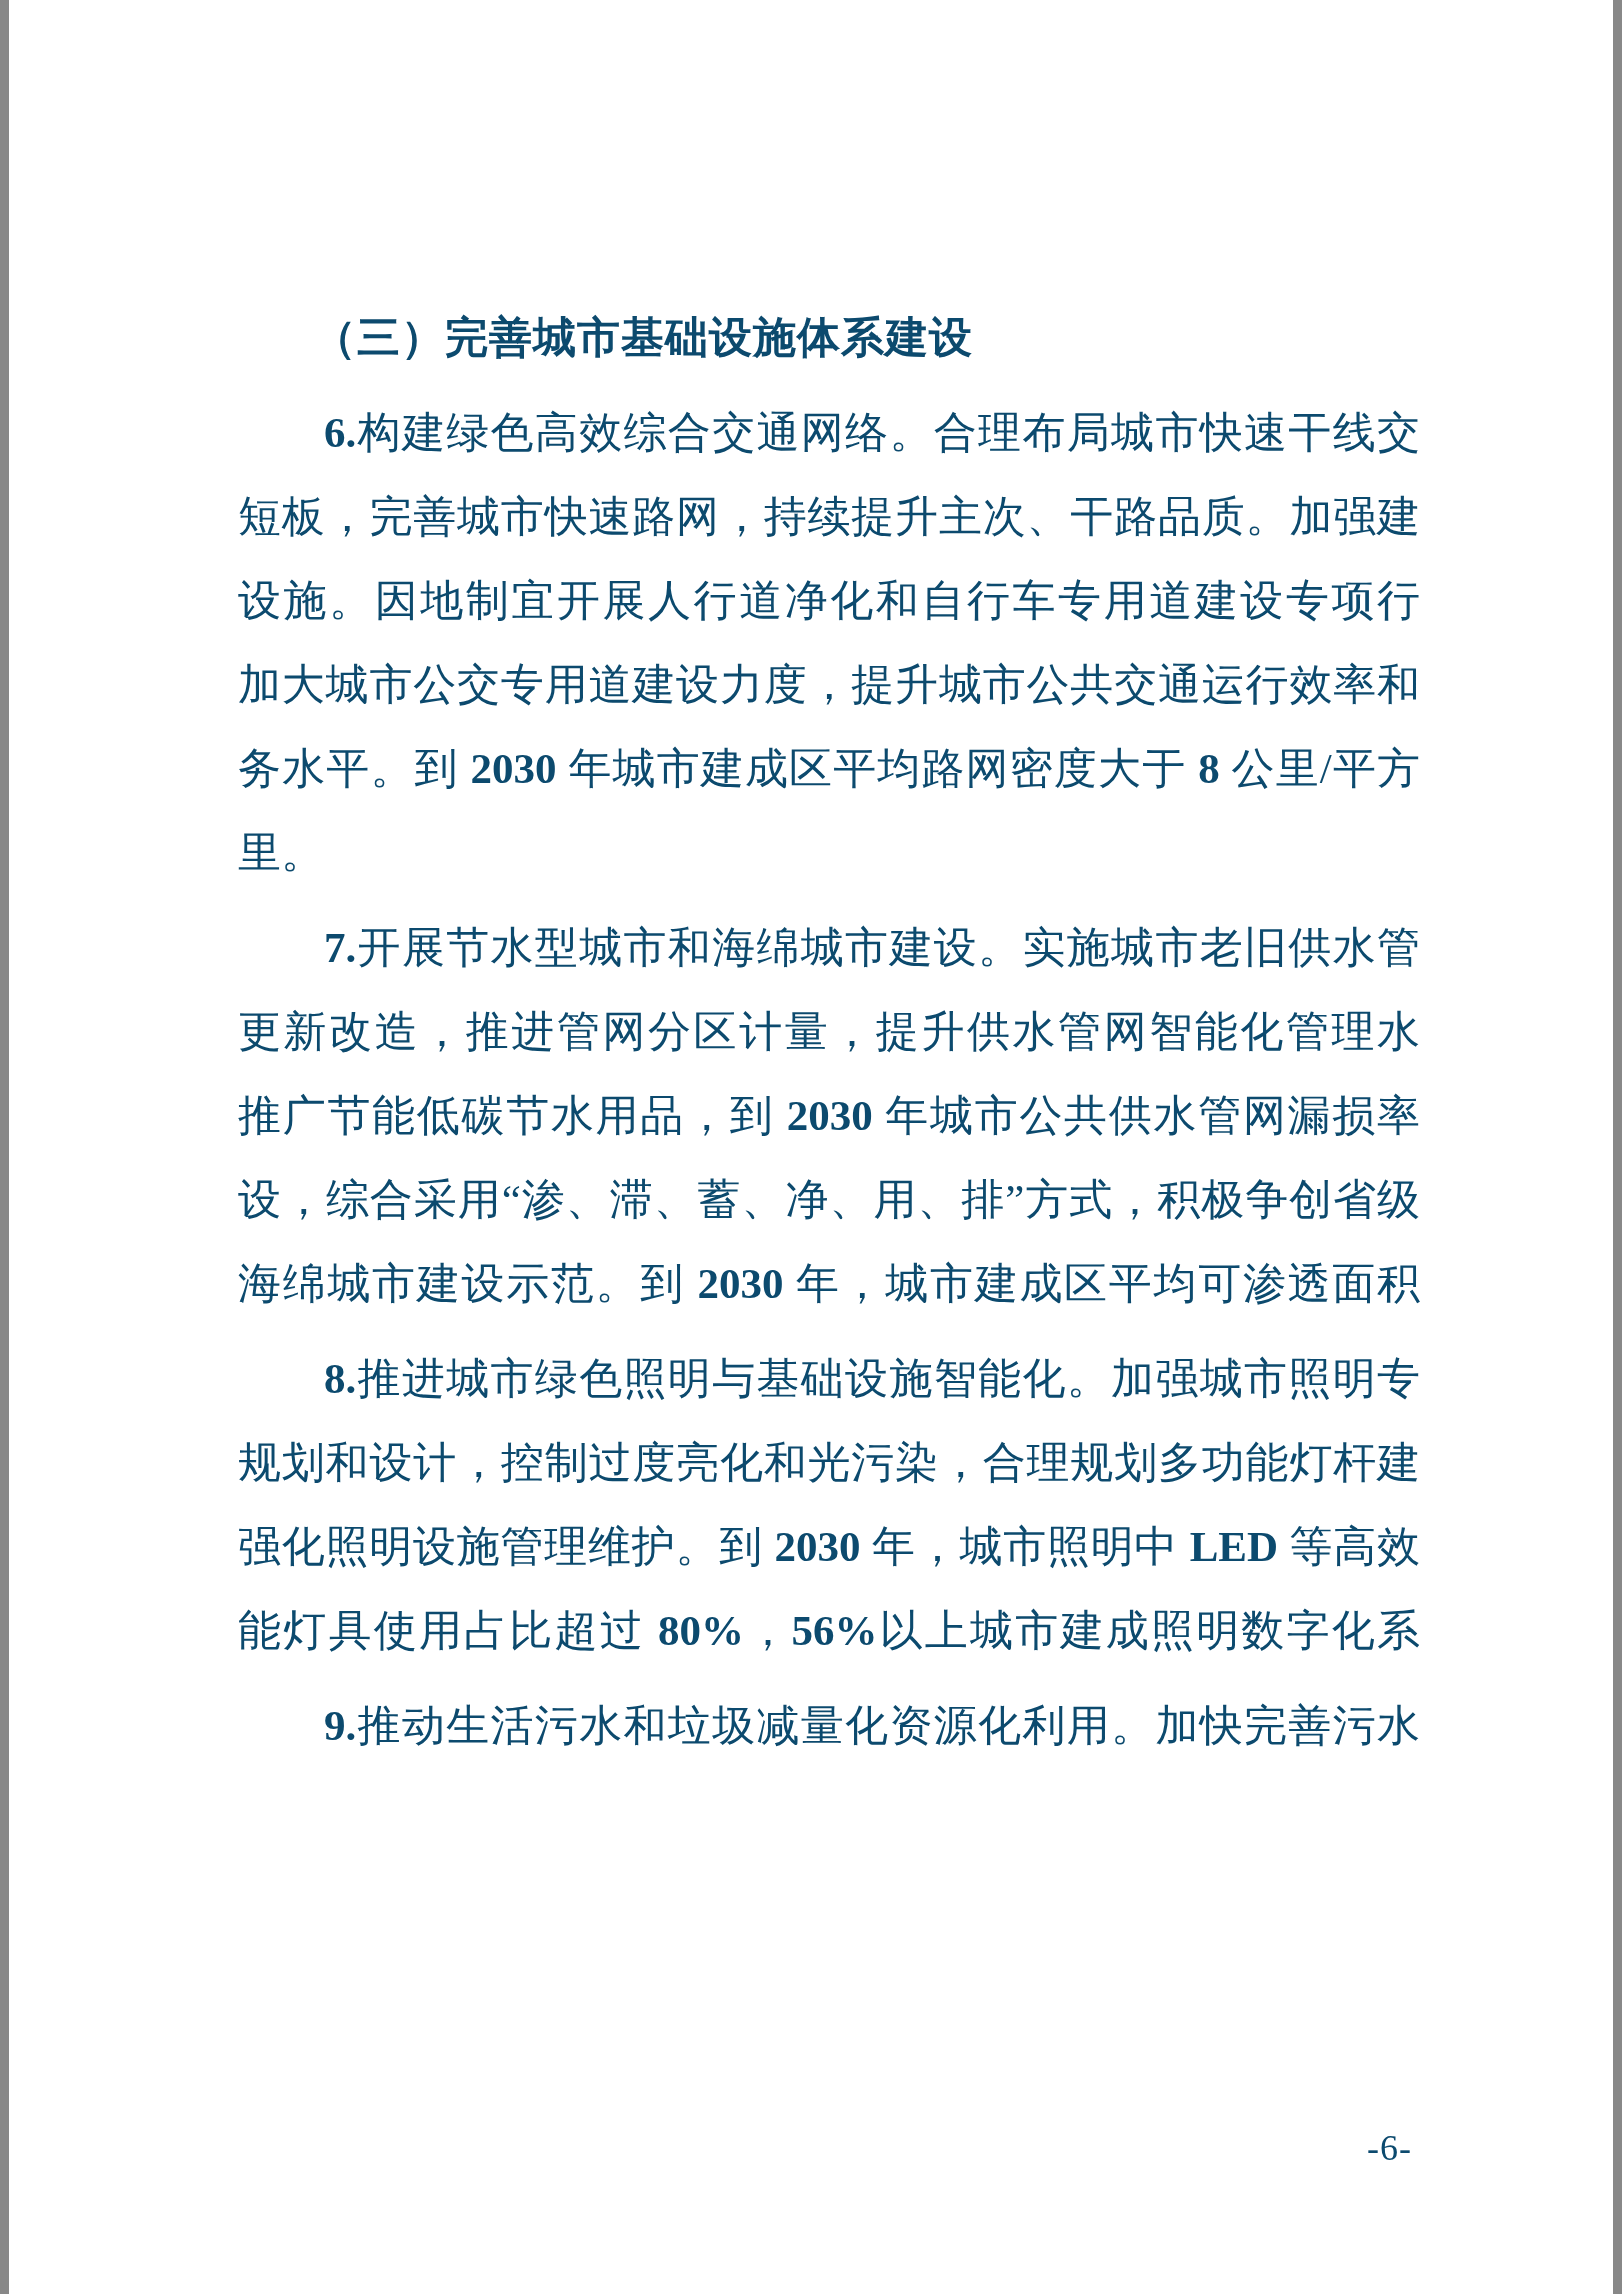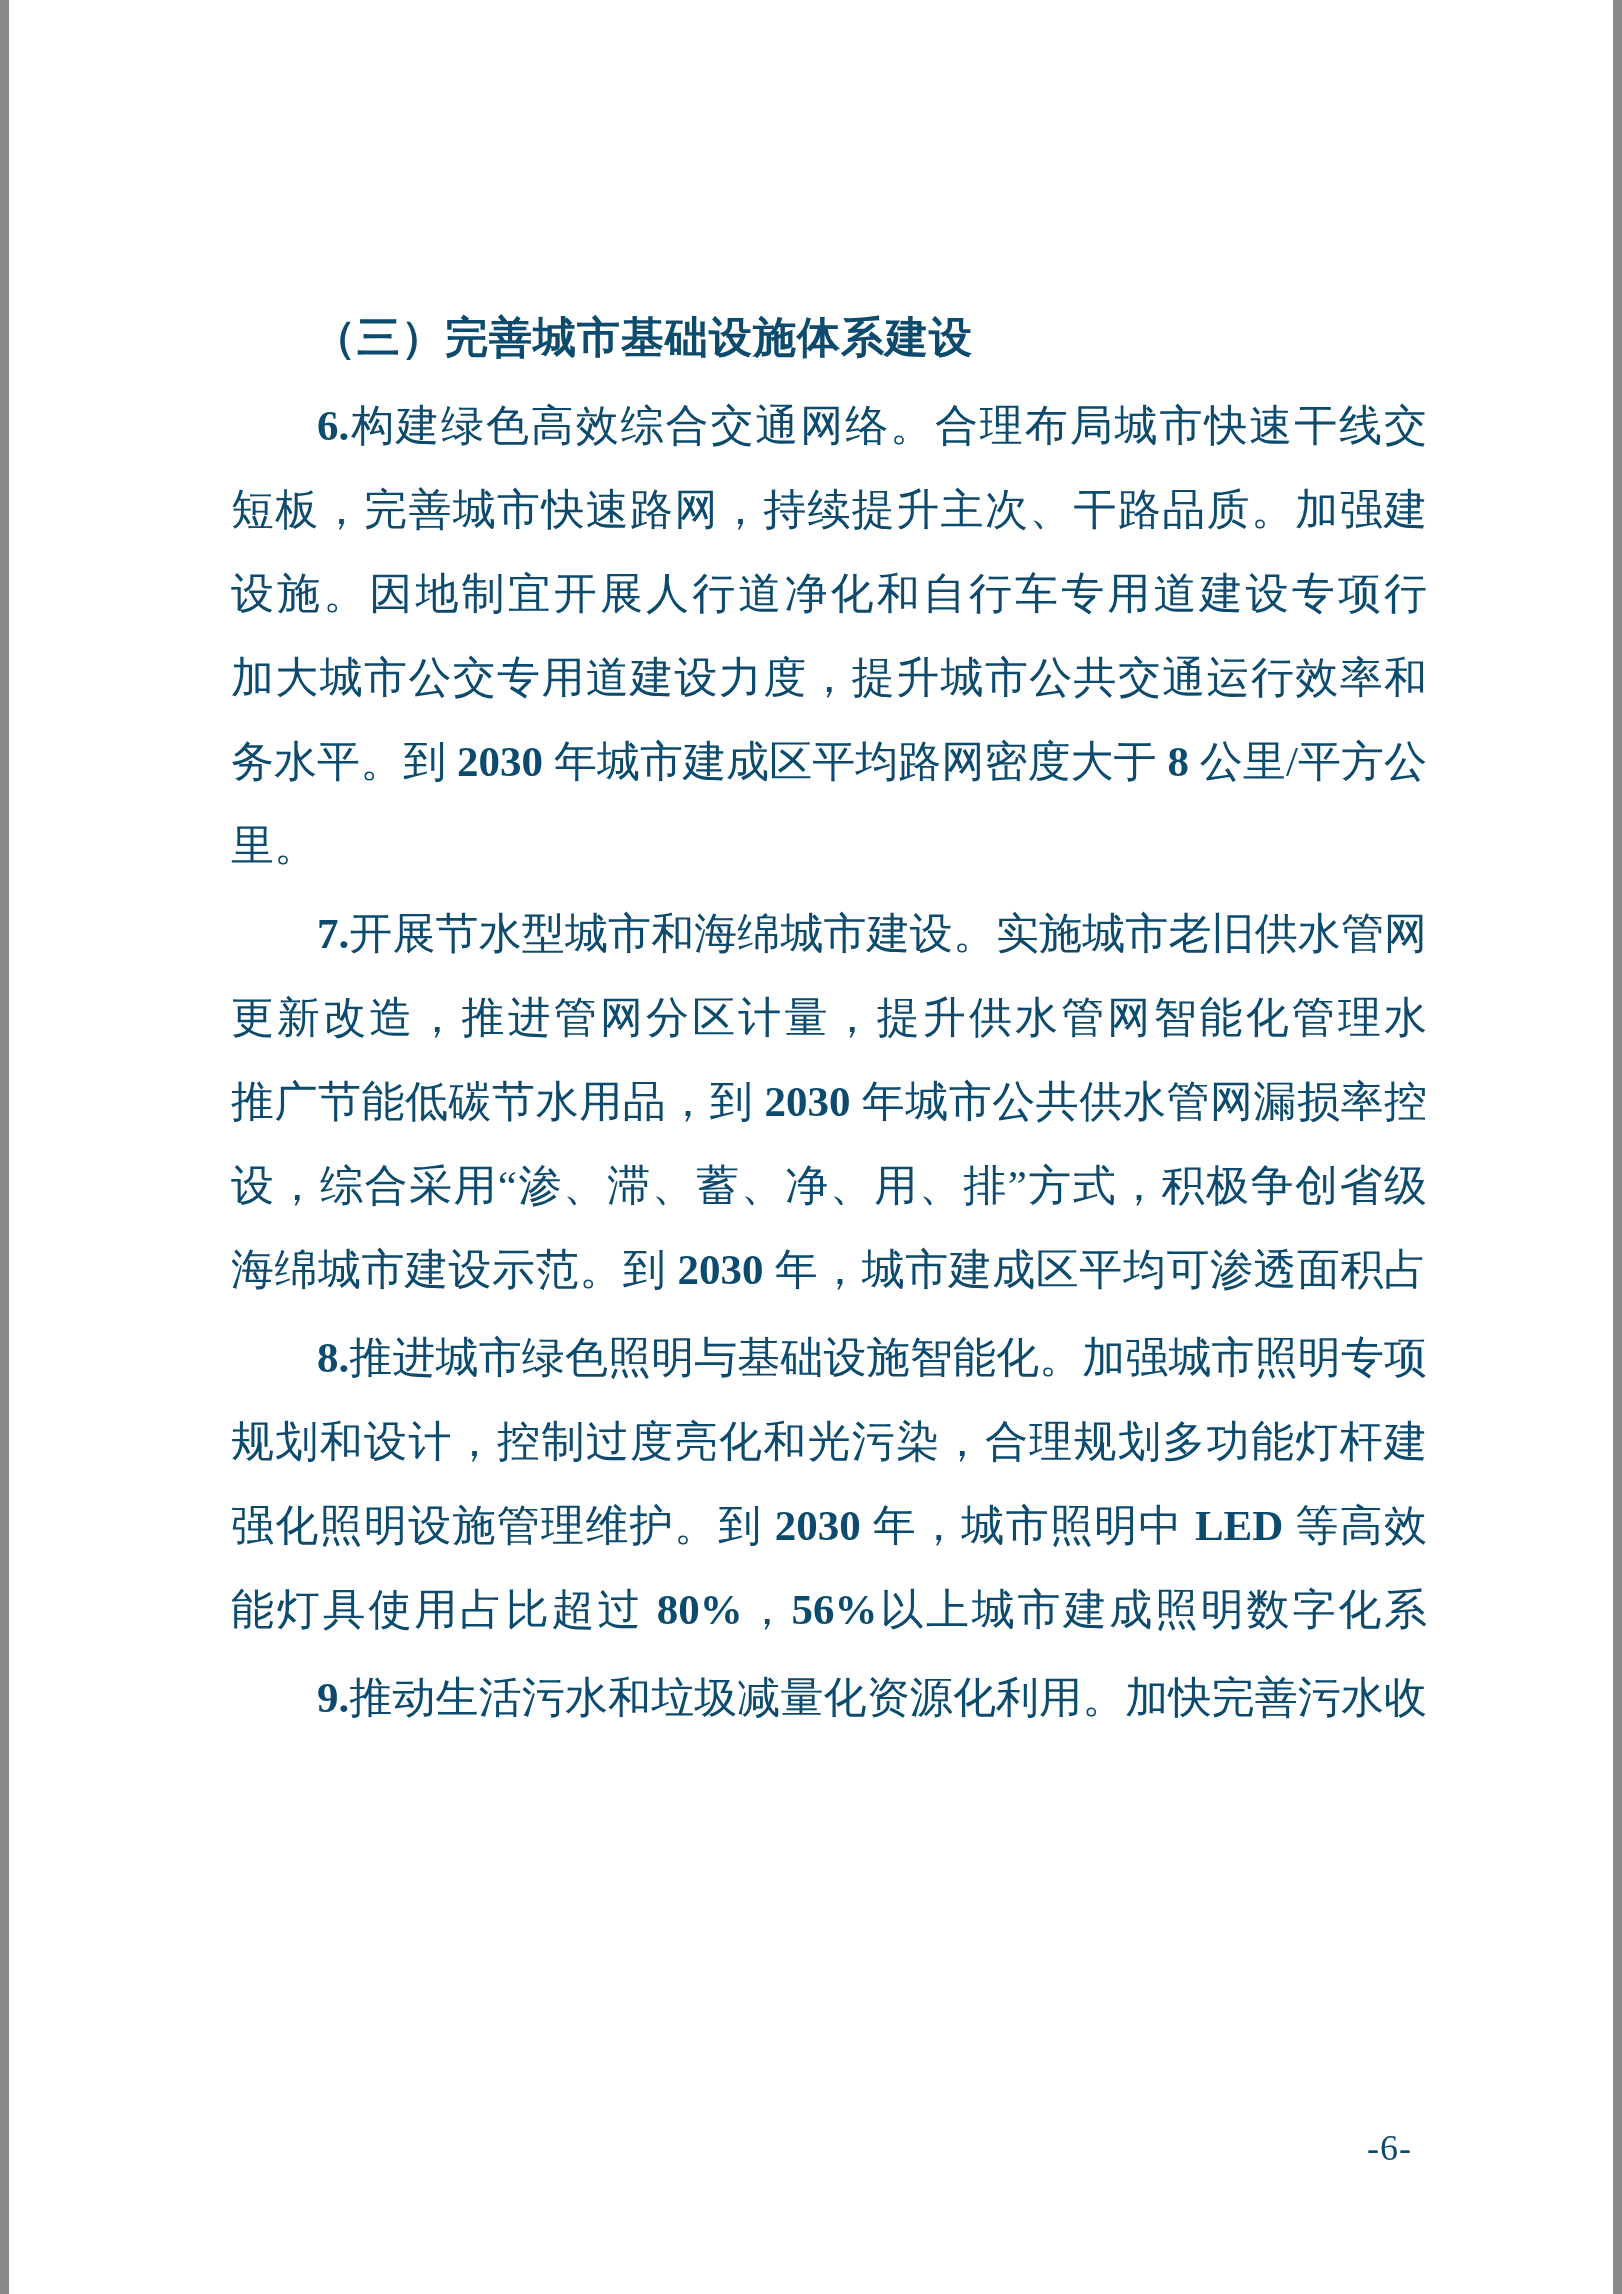--- a/index.html
+++ b/index.html
@@ -26,21 +26,21 @@
     line-height: 84px;
     text-align: justify;
   }
   .heading {
     font-weight: 700;
     text-indent: 2em;
     white-space: nowrap;
     letter-spacing: 1px;
   }
   .paragraph {
-    margin: 4px;
+    margin: 11px;
   }
   .line {
     text-align: justify;
     text-align-last: left;
     text-justify: inter-ideograph;
     white-space: normal;
     overflow: hidden;
     height: 84px;
   }
   .line.just {

